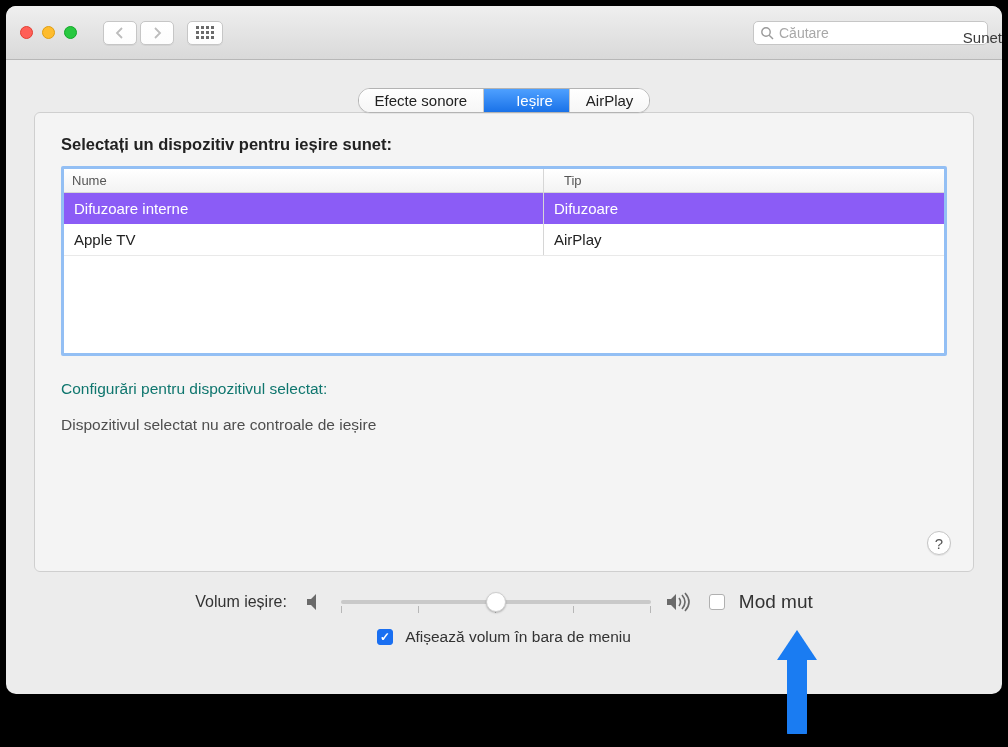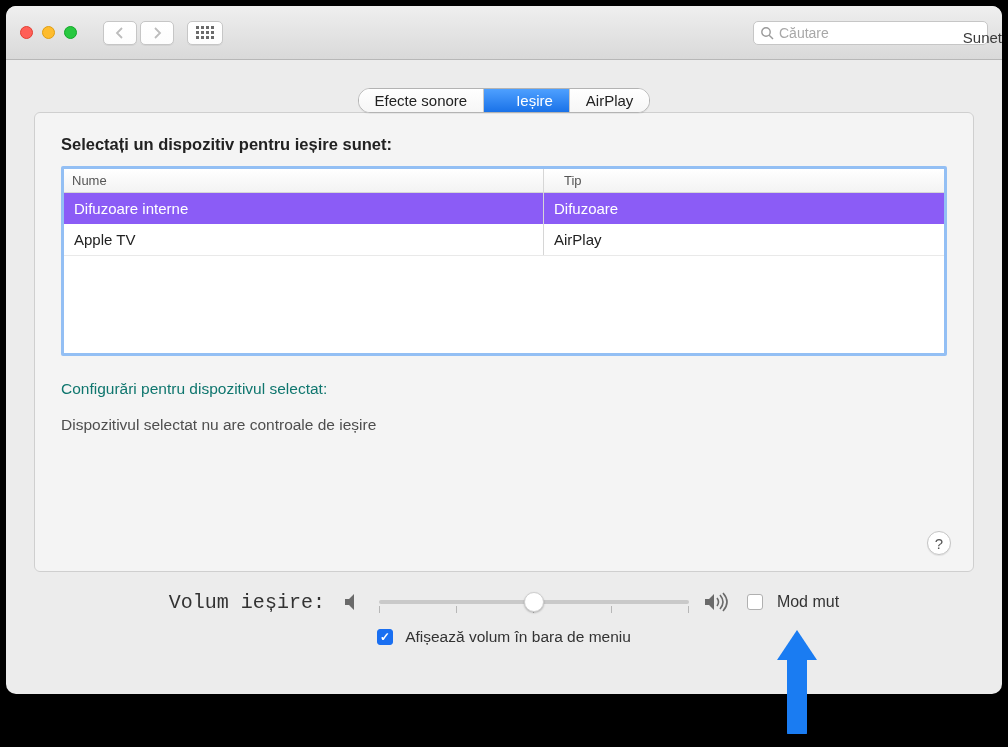--- a/index.html
+++ b/index.html
@@ -67,40 +67,40 @@
   .no-controls { font-size:15.5px; color:#4e4e4e; margin-top:18px; }
 
   .help-btn {
     position:absolute; right:22px; bottom:16px; width:24px; height:24px; border-radius:50%;
     background:#fff; border:1px solid #c5c5c5; box-shadow:0 1px 1px rgba(0,0,0,.08);
     display:flex; align-items:center; justify-content:center; font-size:15px; color:#555;
   }
 
   .bottom-controls { margin-top:18px; padding:0 60px; }
   .volume-row { display:flex; align-items:center; gap:14px; justify-content:center; }
-  .vol-label { font-size:20px; color:#333; margin-right:4px;font-family:Liberation Mono, monospace; }
+  .vol-label { font-size:16px; color:#333; margin-right:4px; }
   .speaker-icon { color:#5a5a5a; }
   .slider {
     position:relative; width:310px; height:24px;
   }
   .slider-track {
     position:absolute; left:0; right:0; top:10px; height:4px; border-radius:3px;
     background:#c9c9c9;
   }
   .slider-ticks { position:absolute; left:0; right:0; top:16px; display:flex; justify-content:space-between; }
   .slider-ticks span { width:1px; height:7px; background:#b7b7b7; }
   .slider-knob {
     position:absolute; top:2px; width:20px; height:20px; border-radius:50%;
     background:#fff; border:1px solid #cfcfcf; box-shadow:0 1px 2px rgba(0,0,0,.25);
     left: calc(50% - 10px);
   }
   .checkbox { width:16px; height:16px; border:1px solid #b0b0b0; border-radius:3px; background:#fff; display:inline-flex; align-items:center; justify-content:center; flex:none; }
   .checkbox.checked { background:#1a6ff1; border-color:#1a6ff1; }
   .checkbox.checked::after { content:"✓"; color:#fff; font-size:12px; font-weight:700; line-height:1; }
-  .mute-label { font-size:16px; color:#333; }
+  .mute-label { font-size:19px; color:#333; }
   .menu-row { display:flex; align-items:center; gap:12px; justify-content:center; margin-top:14px; }
   .menu-label { font-size:15.5px; color:#333; }
 
   .arrow-annot {
     position:absolute; left:773px; top:624px; pointer-events:none;
   }
 </style>
 </head>
 <body>
 

